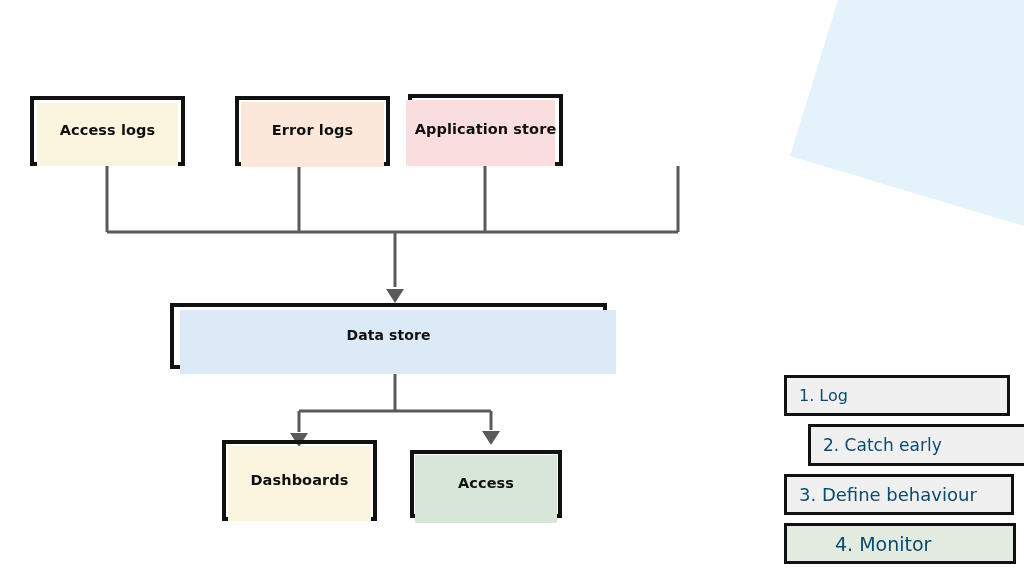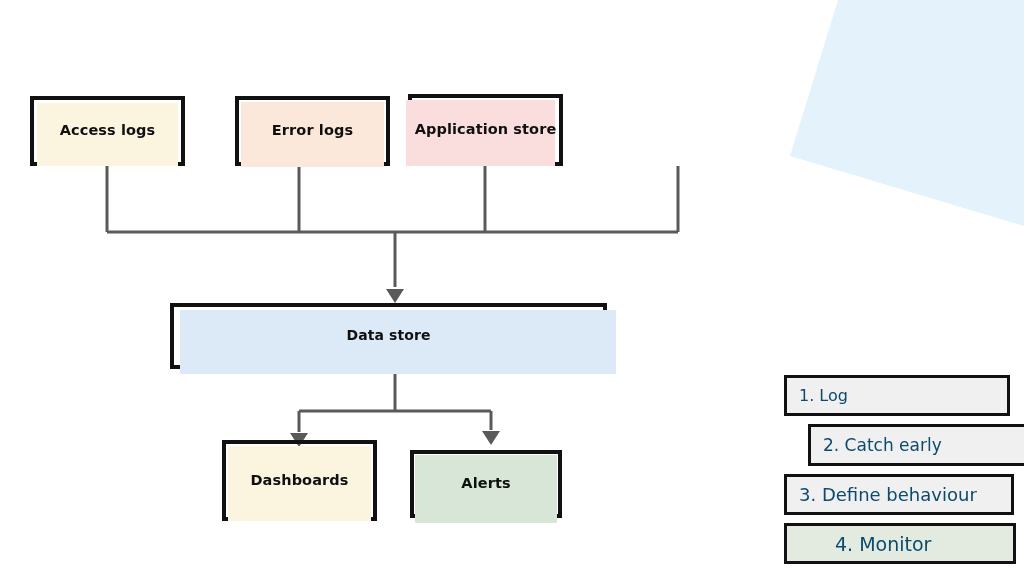--- a/index.html
+++ b/index.html
@@ -157,21 +157,21 @@
     <span class="node-label">Data store</span>
   </div>
 
   <div class="node node-dash">
     <span class="node-fill fill-dash"></span>
     <span class="node-label">Dashboards</span>
   </div>
 
   <div class="node node-alerts">
     <span class="node-fill fill-alerts"></span>
-    <span class="node-label">Alerts</span>
+    <span class="node-label">Access</span>
   </div>
 
   <div class="steps">
     <div class="step step-1">1.  Log</div>
     <div class="step step-2">2. Catch early</div>
     <div class="step step-3">3.  Define behaviour</div>
     <div class="step step-4">4. Monitor</div>
   </div>
 
 </div>

